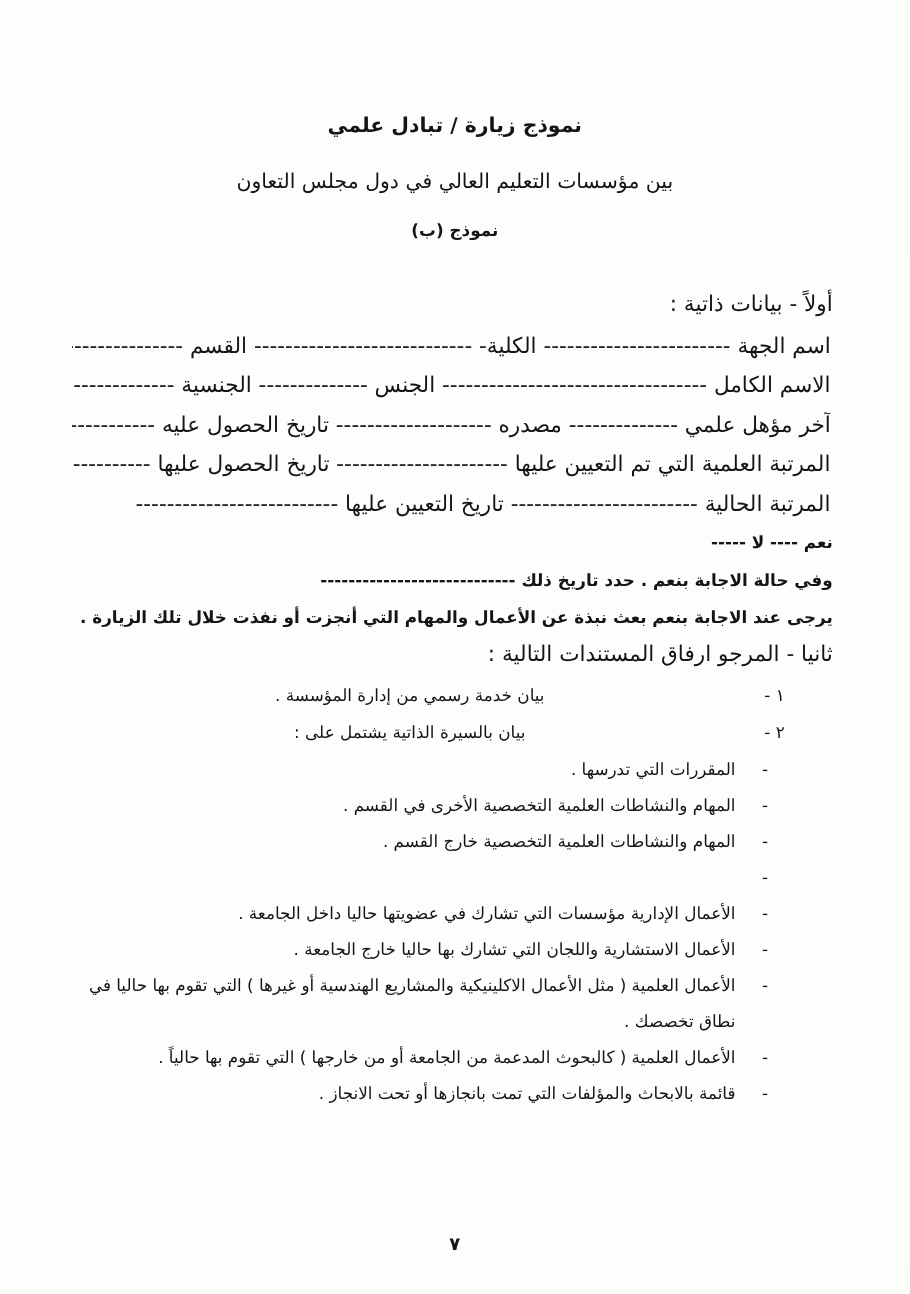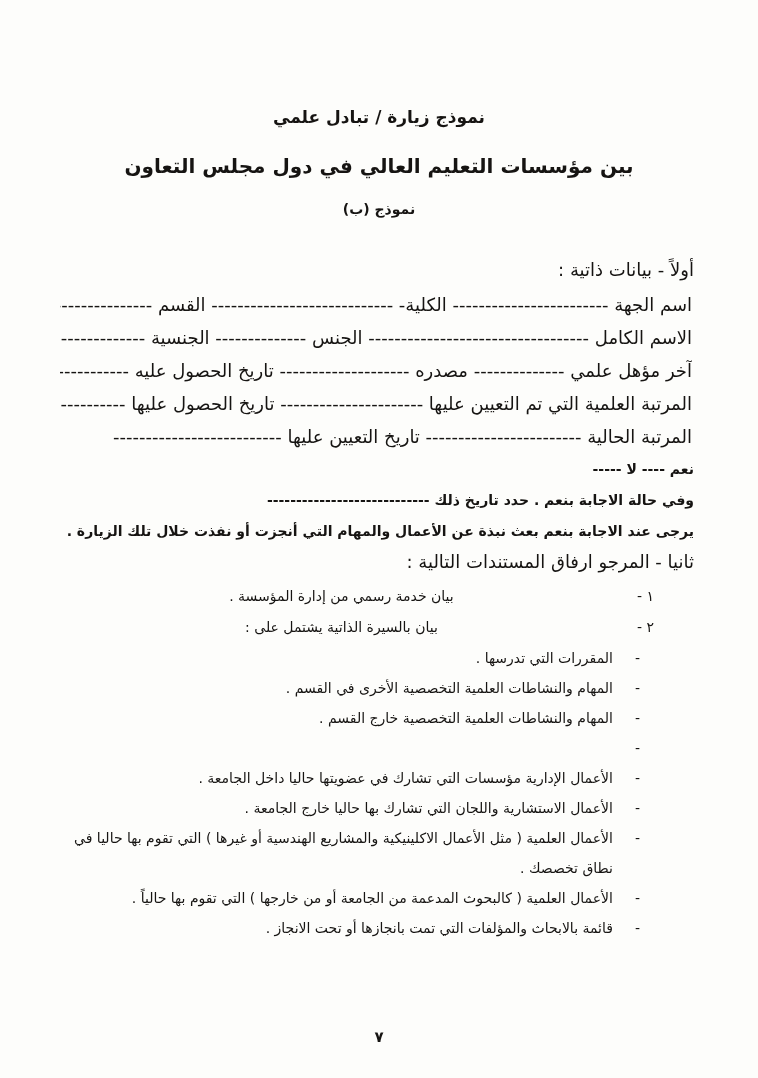--- a/index.html
+++ b/index.html
@@ -10,22 +10,22 @@
     font-family: "DejaVu Sans", sans-serif;
     color: #161412;
   }
   .page {
     position: relative;
     width: 758px; height: 1078px;
     background: #fdfdfb;
     overflow: hidden;
   }
   .title-block { padding-top: 95px; text-align: center; direction: rtl; }
-  .title-main  { font-size: 17px; font-weight: bold; margin: 12px 0 27px; }
-  .title-sub   { font-size: 20px; font-weight: bold; margin: 0 0 23px; }
+  .title-main  { font-size: 17px; font-weight: bold; margin: 0 0 27px; }
+  .title-sub   { font-size: 17px; font-weight: normal; margin: 0 0 23px; }
   .form-type   { font-size: 14px; font-weight: bold; }
 
   .content { direction: rtl; text-align: right; padding: 38px 64px 0 58px; }
 
   .section-heading {
     font-size: 18px; font-weight: normal;
     line-height: 30px; margin: 0 0 4px;
   }
   .field-line {
     margin: 2px; font-size: 18px; line-height: 31px;

